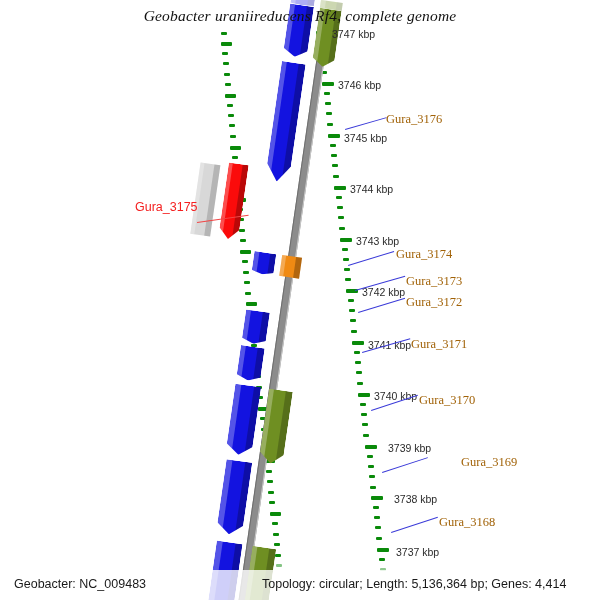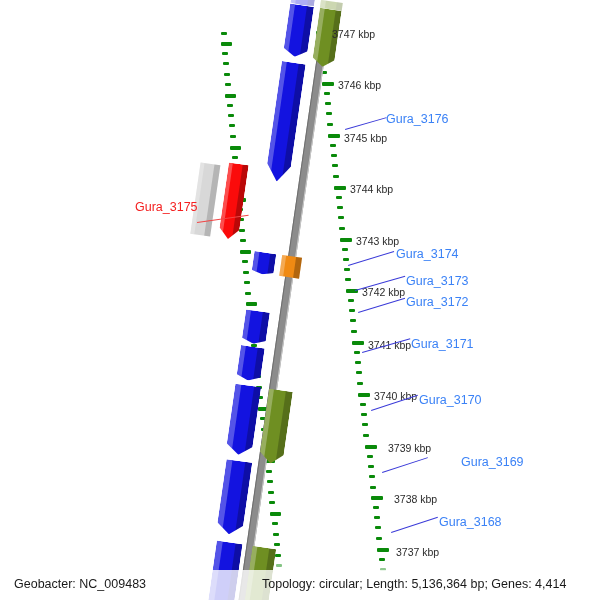--- a/index.html
+++ b/index.html
@@ -62,21 +62,21 @@
   .ticklab{
     position:absolute;font-size:10.5px;color:#2b2b2b;
     font-family:"Liberation Sans", sans-serif;white-space:nowrap;z-index:30;
   }
 
   
   .flabel{
     position:absolute;font-size:12.5px;white-space:nowrap;z-index:32;
     font-family:"Liberation Sans", sans-serif;
   }
-  .flabel.blue-lab{color:#3b82f6;}
+  .flabel.blue-lab{color:#a16207;font-family:Liberation Serif, serif;}
   .flabel.red-lab{color:#f42020;}
   .leader{position:absolute;height:0;border-top:1px solid #3a3ad8;z-index:31;
     transform-origin:0 0;}
   .leader.red-l{border-top-color:#f24545;}
 
   
   .footer-veil{
     position:absolute;left:0;bottom:0;width:600px;height:30px;
     background:rgba(255,255,255,.80);z-index:45;
   }
@@ -85,20 +85,21 @@
     z-index:46;font-size:12.5px;color:#1a1a1a;
   }
   .footer .acc{position:absolute;left:14px;top:7px;}
   .footer .topo{position:absolute;left:262px;top:7px;}
 </style>
 </head>
 <body>
 
 <div id="viewer">
 
+  <div class="title">Geobacter uraniireducens Rf4, complete genome</div>
 
   <div class="stage">
     <div class="rotwrap">
 
       <div class="backbone" style="left:-18px;top:-290px;height:600px;"></div>
 
       <div class="gene blue arrowdown" style="left:-52px;top:-300px;width:24px;height:8px;opacity:.35;">
         <div class="body"></div>
           <div class="shade"></div>
           <div class="hi"></div>

